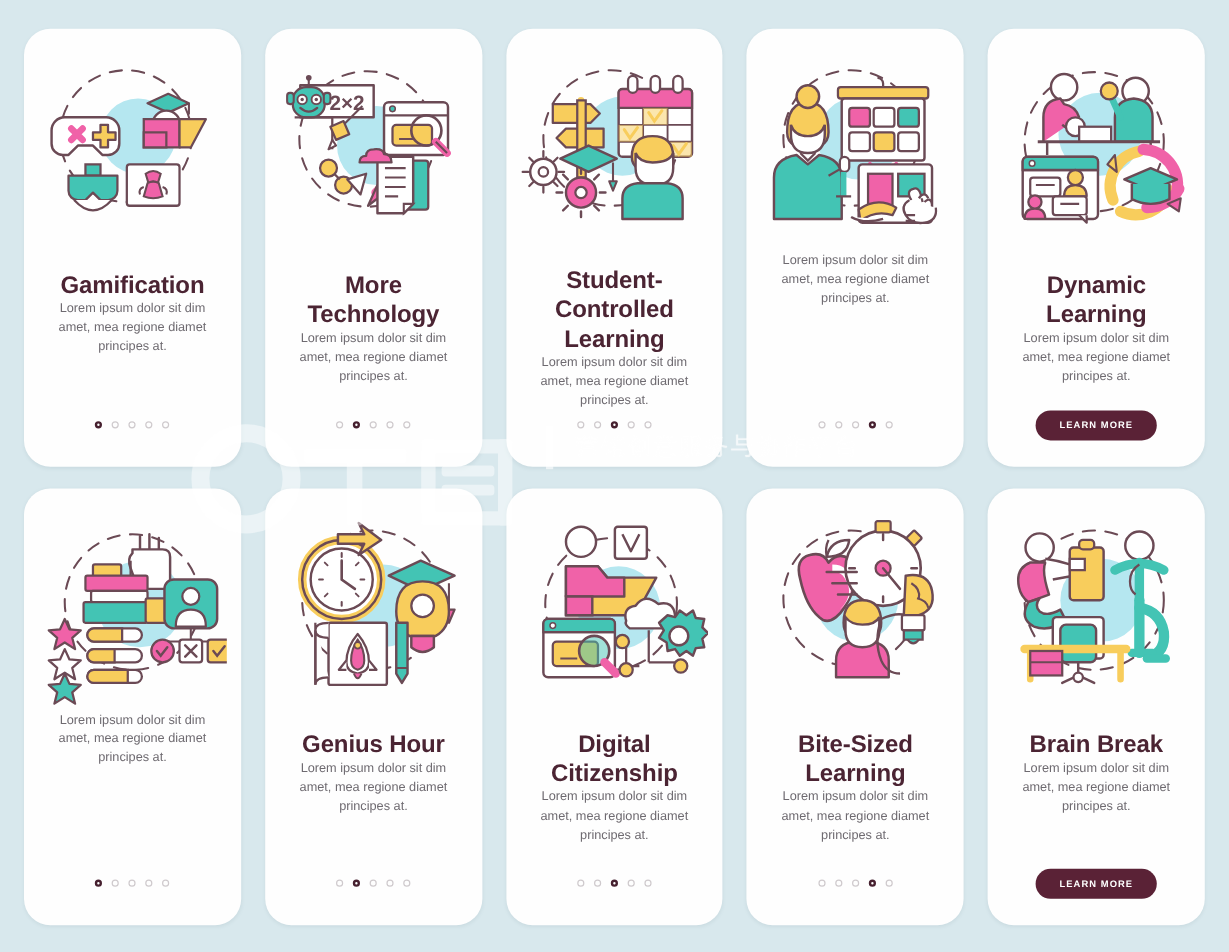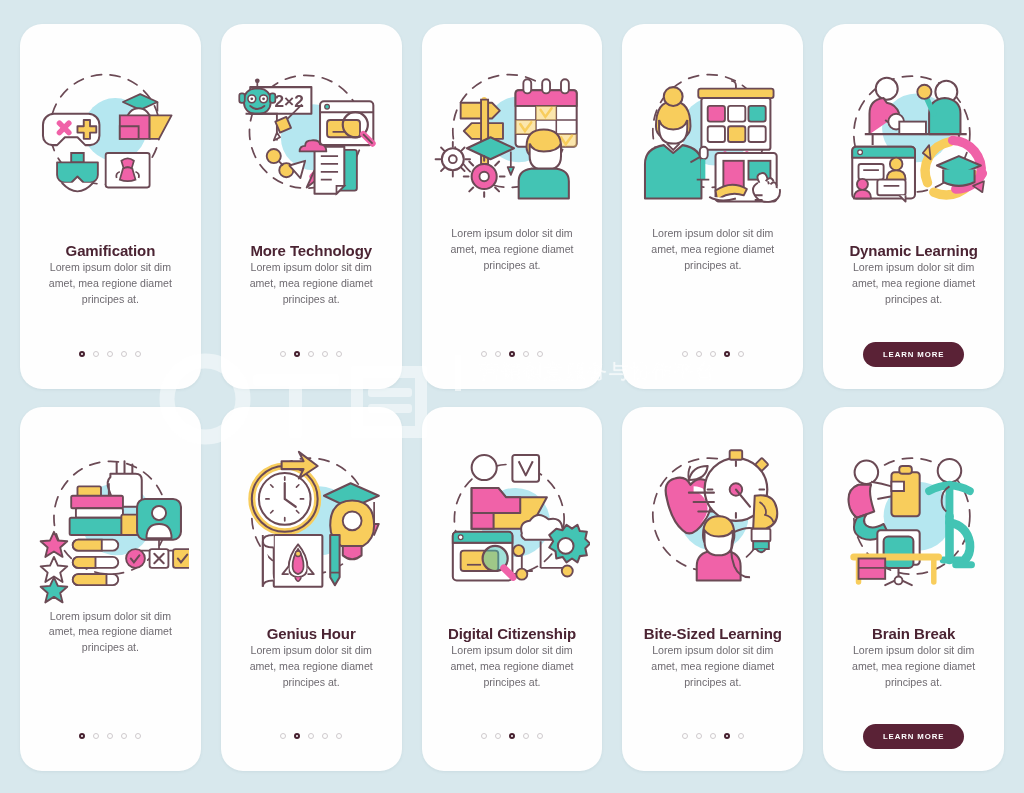--- a/index.html
+++ b/index.html
@@ -21,37 +21,37 @@
     box-sizing:border-box;
   }
   .card{
     background:#fefefe;
     border-radius:22px;
     box-shadow:0 1px 3px rgba(90,120,130,.10);
     display:flex;
     flex-direction:column;
     align-items:center;
     box-sizing:border-box;
-    padding:16px 12px 14px 12px;
+    padding:0 12px 14px 12px;
     overflow:hidden;
     position:relative;
   }
   .art{
     width:100%;
     height:180px;
     display:flex;
     align-items:center;
     justify-content:center;
     margin-top:6px;
   }
   .art svg{display:block;}
   .title{
     color:#4b2433;
     font-weight:bold;
-    font-size:15px;
+    font-size:20px;
     line-height:1.22;
     text-align:center;
     margin-top:16px;
     letter-spacing:-0.1px;
   }
   .card.two-line .title{margin-top:12px;}
   .desc{
     color:#6e6a70;
     font-size:10.6px;
     line-height:1.5;
@@ -286,20 +286,21 @@
             <circle cx="56" cy="142" r="6" fill="#fff" stroke="#6b4a55" stroke-width="2.4"></circle>
      <path d="M56 122 v-6 M56 162 v6 M36 142 h-6 M76 142 h6 M42 128 l-5 -5 M70 156 l5 5 M70 128 l5 -5 M42 156 l-5 5" stroke="#6b4a55" stroke-width="2.6" stroke-linecap="round"></path>
           </g>
   <g>
             <path d="M110 104 q0 -22 22 -22 q22 0 22 22 q0 8 -6 12 h-32 q-6 -4 -6 -12 z" fill="#f8cd5c" stroke="#6b4a55" stroke-width="2.6" stroke-linejoin="round"></path>
      <path d="M114 100 q4 10 18 10 q18 0 22 -10 v16 q0 18 -20 18 q-20 0 -20 -18 z" fill="#fff" stroke="#6b4a55" stroke-width="2.6"></path>
      <path d="M100 170 v-22 q0 -14 16 -16 h32 q16 2 16 16 v22 z" fill="#43c4b4" stroke="#6b4a55" stroke-width="2.6" stroke-linejoin="round"></path>
           </g>
         </svg>
       </div>
+      <div class="title">Student-Controlled Learning</div>
       <div class="desc">Lorem ipsum dolor sit dim amet, mea regione diamet principes at.</div>
       <div class="spacer"></div>
       <div class="dots">
         <span class="dot"></span>
         <span class="dot"></span>
         <span class="dot active"></span>
         <span class="dot"></span>
         <span class="dot"></span>
       </div>
     </div>

